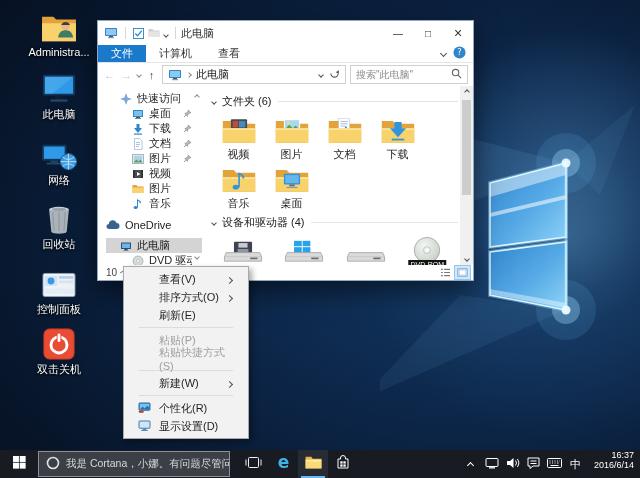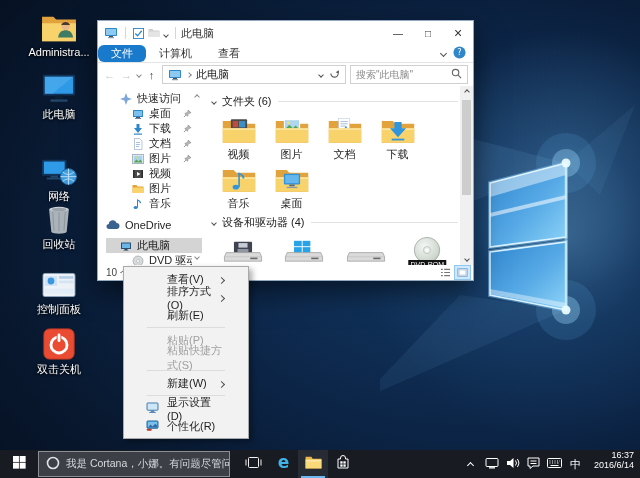--- a/index.html
+++ b/index.html
@@ -26,21 +26,21 @@
   .titlebar{height:24px;display:flex;align-items:center;background:#fff;}
   .qat{display:flex;align-items:center;gap:4px;padding-left:6px;}
   .qsep{width:1px;height:12px;background:#d6d6d6;margin:0 3px;}
   .title{font-size:11px;color:#333;margin-left:2px;}
   .wincontrols{margin-left:auto;display:flex;align-self:stretch;}
   .wbtn{width:30px;display:flex;align-items:center;justify-content:center;font-size:10px;color:#333;}
   .wbtn.close{font-size:14px;}
 
   .tabsrow{height:18px;display:flex;align-items:stretch;background:#fff;border-bottom:1px solid #e4e4e4;}
   .tab{padding:0 13px;display:flex;align-items:center;font-size:11px;color:#333;}
-  .tab.active{background:#1979ca;color:#fff;border-radius:6px;}
+  .tab.active{background:#1979ca;color:#fff;}
   .tabsrow-right{margin-left:auto;display:flex;align-items:center;gap:7px;padding-right:7px;}
 
   .addrbar{height:23px;display:flex;align-items:center;padding:0 5px;gap:4px;background:#fff;}
   .navarrow{font-size:11px;width:13px;text-align:center;}
   .dis{color:#c3c9cf;} .en{color:#3b3f45;}
   .addrbox{flex:1;height:19px;border:1px solid #d0d0d0;display:flex;align-items:center;padding:0 5px;gap:5px;background:#fff;}
   .addr-right{margin-left:auto;display:flex;align-items:center;gap:6px;}
   .searchbox{width:118px;height:19px;border:1px solid #d0d0d0;display:flex;align-items:center;padding:0 5px;background:#fff;}
   .searchbox input{border:0;outline:0;flex:1;min-width:0;font-size:10px;font-family:inherit;color:#333;background:transparent;}
   .searchbox input::placeholder{color:#8a8a8a;}
@@ -71,21 +71,21 @@
   .vscroll{width:13px;background:#f0f0f0;flex:none;position:relative;display:flex;flex-direction:column;align-items:center;justify-content:space-between;padding:4px 0;}
   .vthumb{position:absolute;top:14px;left:2px;right:2px;height:95px;background:#cdcdcd;}
 
   .statusbar{position:absolute;left:0;right:0;bottom:0;height:15px;display:flex;align-items:center;font-size:10px;color:#444;padding-left:8px;background:#fff;}
   .viewbtns{margin-left:auto;display:flex;height:15px;margin-right:2px;}
   .vb{width:17px;display:flex;align-items:center;justify-content:center;}
   .vb.sel{background:#cde8ff;border:1px solid #90c8f0;}
 
   
   #ctxmenu{position:absolute;left:123px;top:266px;width:126px;background:#f2f2f2;border:1px solid #a9a9a9;
-    box-shadow:3px 3px 6px rgba(0,0,0,.35);z-index:10;padding:3px 16px;}
+    box-shadow:3px 3px 6px rgba(0,0,0,.35);z-index:10;padding:3px 8px;}
   .mitem{height:18px;display:flex;align-items:center;padding-left:27px;padding-right:8px;font-size:11px;color:#1e1e1e;position:relative;}
   .mitem.disabled{color:#9f9f9f;}
   .micon{position:absolute;left:6px;top:3px;display:flex;align-items:center;}
   .msub{margin-left:auto;}
   .msep{height:1px;background:#dcdcdc;margin:3px 7px;}
 
   
   #taskbar{position:absolute;left:0;right:0;bottom:0;height:28px;background:#181b22;display:flex;align-items:stretch;z-index:20;}
   .startbtn{width:38px;display:flex;align-items:center;justify-content:center;flex:none;}
   .tsearch{width:192px;background:#3c4046;border:1px solid #8b9097;margin:1px 0;display:flex;align-items:center;gap:6px;
@@ -154,21 +154,21 @@
           <svg viewBox="0 0 40 36" width="38" height="34">
             <rect x="3" y="3" width="34" height="22" rx="1.5" fill="#12355c"></rect>
             <rect x="5" y="5" width="30" height="18" fill="#2f9be8"></rect>
             <path d="M5 5h30l-22 18H5z" fill="#5cb4ee" opacity=".5"></path>
             <rect x="16" y="25" width="8" height="4" fill="#0d2033"></rect>
             <rect x="11" y="29" width="18" height="2.5" fill="#23476b"></rect>
           </svg>
         </div>
         <div class="dicon-label">此电脑</div>
       </div>
-      <div class="dicon" style="top: 152px;">
+      <div class="dicon" style="top: 137px; font-family: Liberation Mono, monospace;">
         <div class="dicon-img">
           <svg viewBox="0 0 40 36" width="38" height="34">
             <rect x="2" y="6" width="26" height="17" rx="1" fill="#12355c"></rect>
             <rect x="4" y="8" width="22" height="13" fill="#2f9be8"></rect>
             <rect x="11" y="23" width="8" height="2" fill="#23476b"></rect>
             <rect x="7" y="25" width="16" height="2" fill="#23476b"></rect>
             <circle cx="30" cy="24" r="8.5" fill="#3f9ee0" stroke="#1d5f93"></circle>
             <path d="M21.5 24h17M30 15.5v17M24 19c4 3.5 8 3.5 12 0M24 29c4-3.5 8-3.5 12 0" stroke="#cfe9fa" stroke-width=".9" fill="none"></path>
           </svg>
         </div>
@@ -639,38 +639,38 @@
       </div>
       <div class="msep"></div>
       <div class="mitem">
         <span>新建(W)</span>
         <span class="msub"><span class="chev r dk"></span></span>
       </div>
       <div class="msep"></div>
       <div class="mitem">
         <span class="micon">
           <svg viewBox="0 0 14 13" width="13" height="12">
+            <rect x="1" y="1" width="12" height="8" rx="1" fill="#3f8fd0" stroke="#2a6da0"></rect>
+            <rect x="2" y="2" width="10" height="6" fill="#7cc0ee"></rect>
+            <path d="M2 8l3-3 2 2 3-3 2 2v2z" fill="#2f6da6"></path>
+            <rect x="1" y="9.5" width="5" height="2.2" rx=".5" fill="#c0392b"></rect>
+          </svg>
+        </span>
+        <span>个性化(R)</span>
+      </div>
+      <div class="mitem">
+        <span class="micon">
+          <svg viewBox="0 0 14 13" width="13" height="12">
             <rect x="1" y="1" width="12" height="8" rx="1" fill="#9ec7e8" stroke="#4a7fae"></rect>
             <rect x="2" y="2" width="10" height="6" fill="#cfe6f7"></rect>
             <rect x="5" y="9.3" width="4" height="1.4" fill="#4a7fae"></rect>
             <rect x="3.5" y="10.8" width="7" height="1" fill="#4a7fae"></rect>
           </svg>
         </span>
         <span>显示设置(D)</span>
-      </div>
-      <div class="mitem">
-        <span class="micon">
-          <svg viewBox="0 0 14 13" width="13" height="12">
-            <rect x="1" y="1" width="12" height="8" rx="1" fill="#3f8fd0" stroke="#2a6da0"></rect>
-            <rect x="2" y="2" width="10" height="6" fill="#7cc0ee"></rect>
-            <path d="M2 8l3-3 2 2 3-3 2 2v2z" fill="#2f6da6"></path>
-            <rect x="1" y="9.5" width="5" height="2.2" rx=".5" fill="#c0392b"></rect>
-          </svg>
-        </span>
-        <span>个性化(R)</span>
       </div>
     </div>
 
   <div id="taskbar">
     <div class="startbtn" id="startbtn">
         <span><svg viewBox="0 0 14 14" width="13" height="13" fill="#fff">
             <rect width="6.4" height="6.4"></rect>
             <rect x="7.2" width="6.4" height="6.4"></rect>
             <rect y="7.2" width="6.4" height="6.4"></rect>
             <rect x="7.2" y="7.2" width="6.4" height="6.4"></rect>

